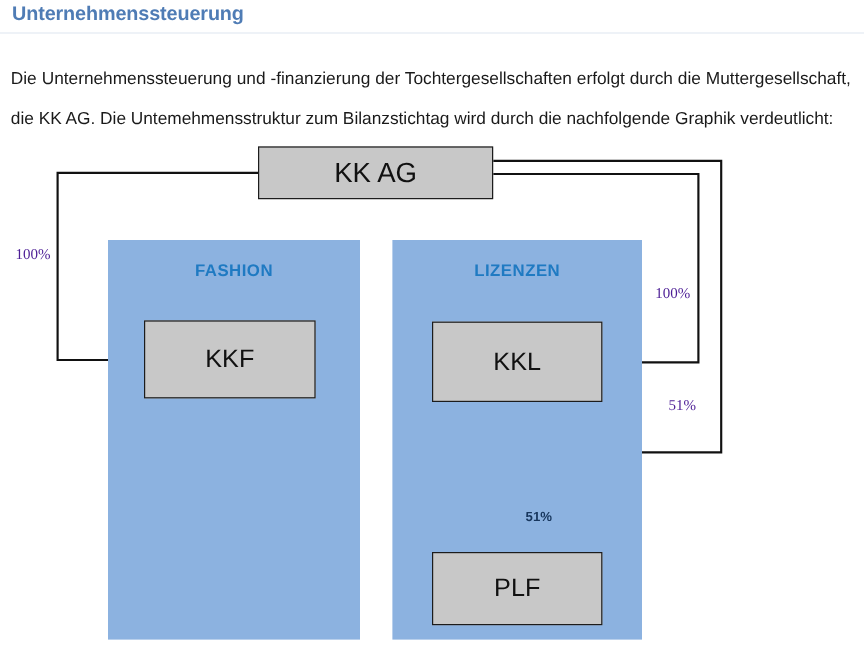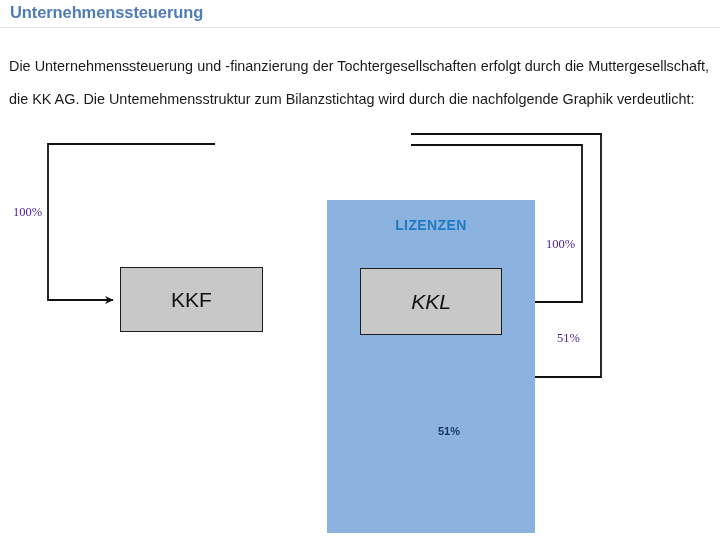--- a/index.html
+++ b/index.html
@@ -87,21 +87,21 @@
     border: 1.4px solid #1c1c1c;
     box-sizing: border-box;
     display: flex;
     align-items: center;
     justify-content: center;
     color: #111111;
     font-weight: normal;
   }
   #box-kkag { left: 215px; top: 122px; width: 196px; height: 44px;  font-size: 23px; }
   #box-kkf  { left: 120px; top: 267px; width: 143px; height: 65px;  font-size: 21px; }
-  #box-kkl  { left: 360px; top: 268px; width: 142px; height: 67px;  font-size: 21px; font-style: italic; }
+  #box-kkl  { left: 360px; top: 268px; width: 142px; height: 67px;  font-size: 21px; }
   #box-fen  { left: 360px; top: 343px; width: 142px; height: 66px;  font-size: 21px; }
   #box-plf  { left: 360px; top: 460px; width: 142px; height: 61px;  font-size: 21px; }
 
   
   .edge-label {
     position: absolute;
     font-family: "Liberation Serif", serif;
     font-size: 12.5px;
     color: #4c1d95;
     white-space: nowrap;
@@ -143,31 +143,36 @@
 
     <path d="M215,144 L48,144 L48,300 L113,300" fill="none" stroke="#111111" stroke-width="1.8" marker-end="url(#arrow-right)"></path>
 
     <path d="M411,145 L582,145 L582,302 L510,302" fill="none" stroke="#111111" stroke-width="1.8" marker-end="url(#arrow-left)"></path>
 
     <path d="M411,134 L601,134 L601,377 L510,377" fill="none" stroke="#111111" stroke-width="1.8" marker-end="url(#arrow-left)"></path>
 
     <path d="M431,409 L431,453" fill="none" stroke="#17365d" stroke-width="1.5" marker-end="url(#arrow-down-navy)"></path>
   </svg>
 
+  <div class="division-panel" id="panel-fashion">
+    <div class="division-title">FASHION</div>
+  </div>
 
   <div class="division-panel" id="panel-lizenzen">
     <div class="division-title">LIZENZEN</div>
   </div>
 
+  <div class="entity-box" id="box-kkag">KK AG</div>
 
   <div class="entity-box" id="box-kkf">KKF</div>
 
   <div class="entity-box" id="box-kkl">KKL</div>
 
 
+  <div class="entity-box" id="box-plf">PLF</div>
 
   <div class="edge-label" id="label-kkf-pct">100%</div>
 
   <div class="edge-label" id="label-kkl-pct">100%</div>
 
   <div class="edge-label" id="label-fen-pct">51%</div>
 
   <div class="edge-label" id="label-plf-pct">51%</div>
 
 </div>

